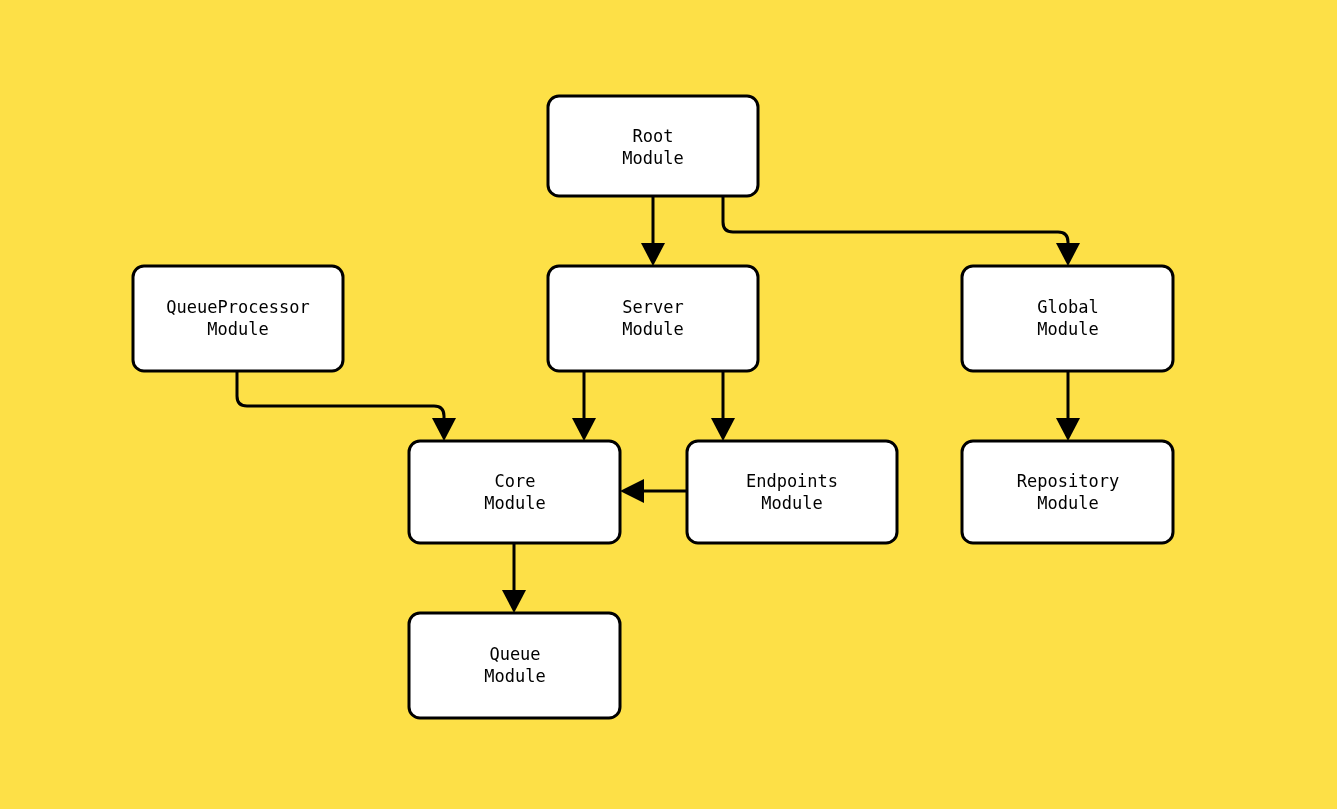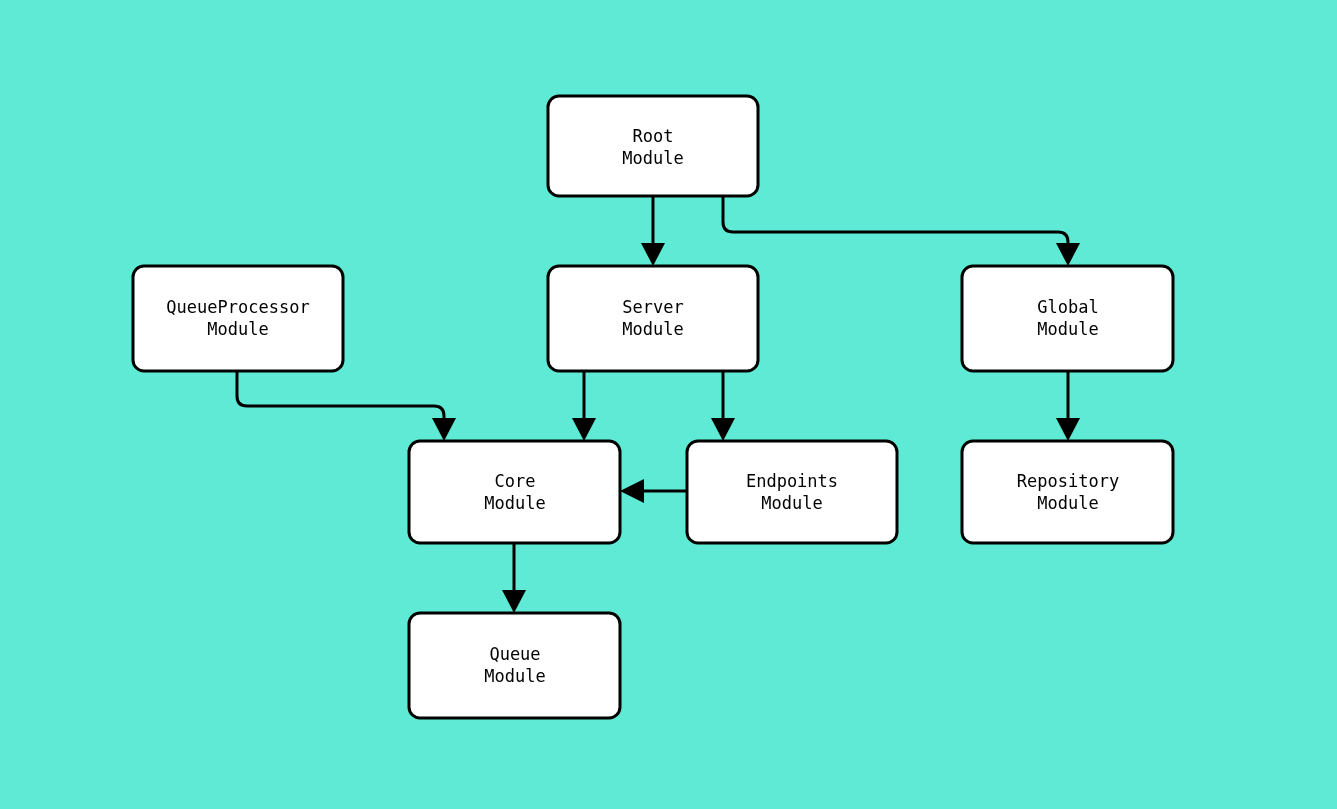--- a/index.html
+++ b/index.html
@@ -8,21 +8,21 @@
     padding: 0;
     background: #ffffff;
   }
   body {
     font-family: "DejaVu Sans Mono", "Liberation Mono", monospace;
   }
   #canvas {
     position: relative;
     width: 1337px;
     height: 809px;
-    background: #5eead4;
+    background: #fde047;
     overflow: hidden;
     text-align: right;
   }
   #diagram-svg {
     position: absolute;
     left: 0;
     top: 0;
     width: 1337px;
     height: 809px;
     display: block;

